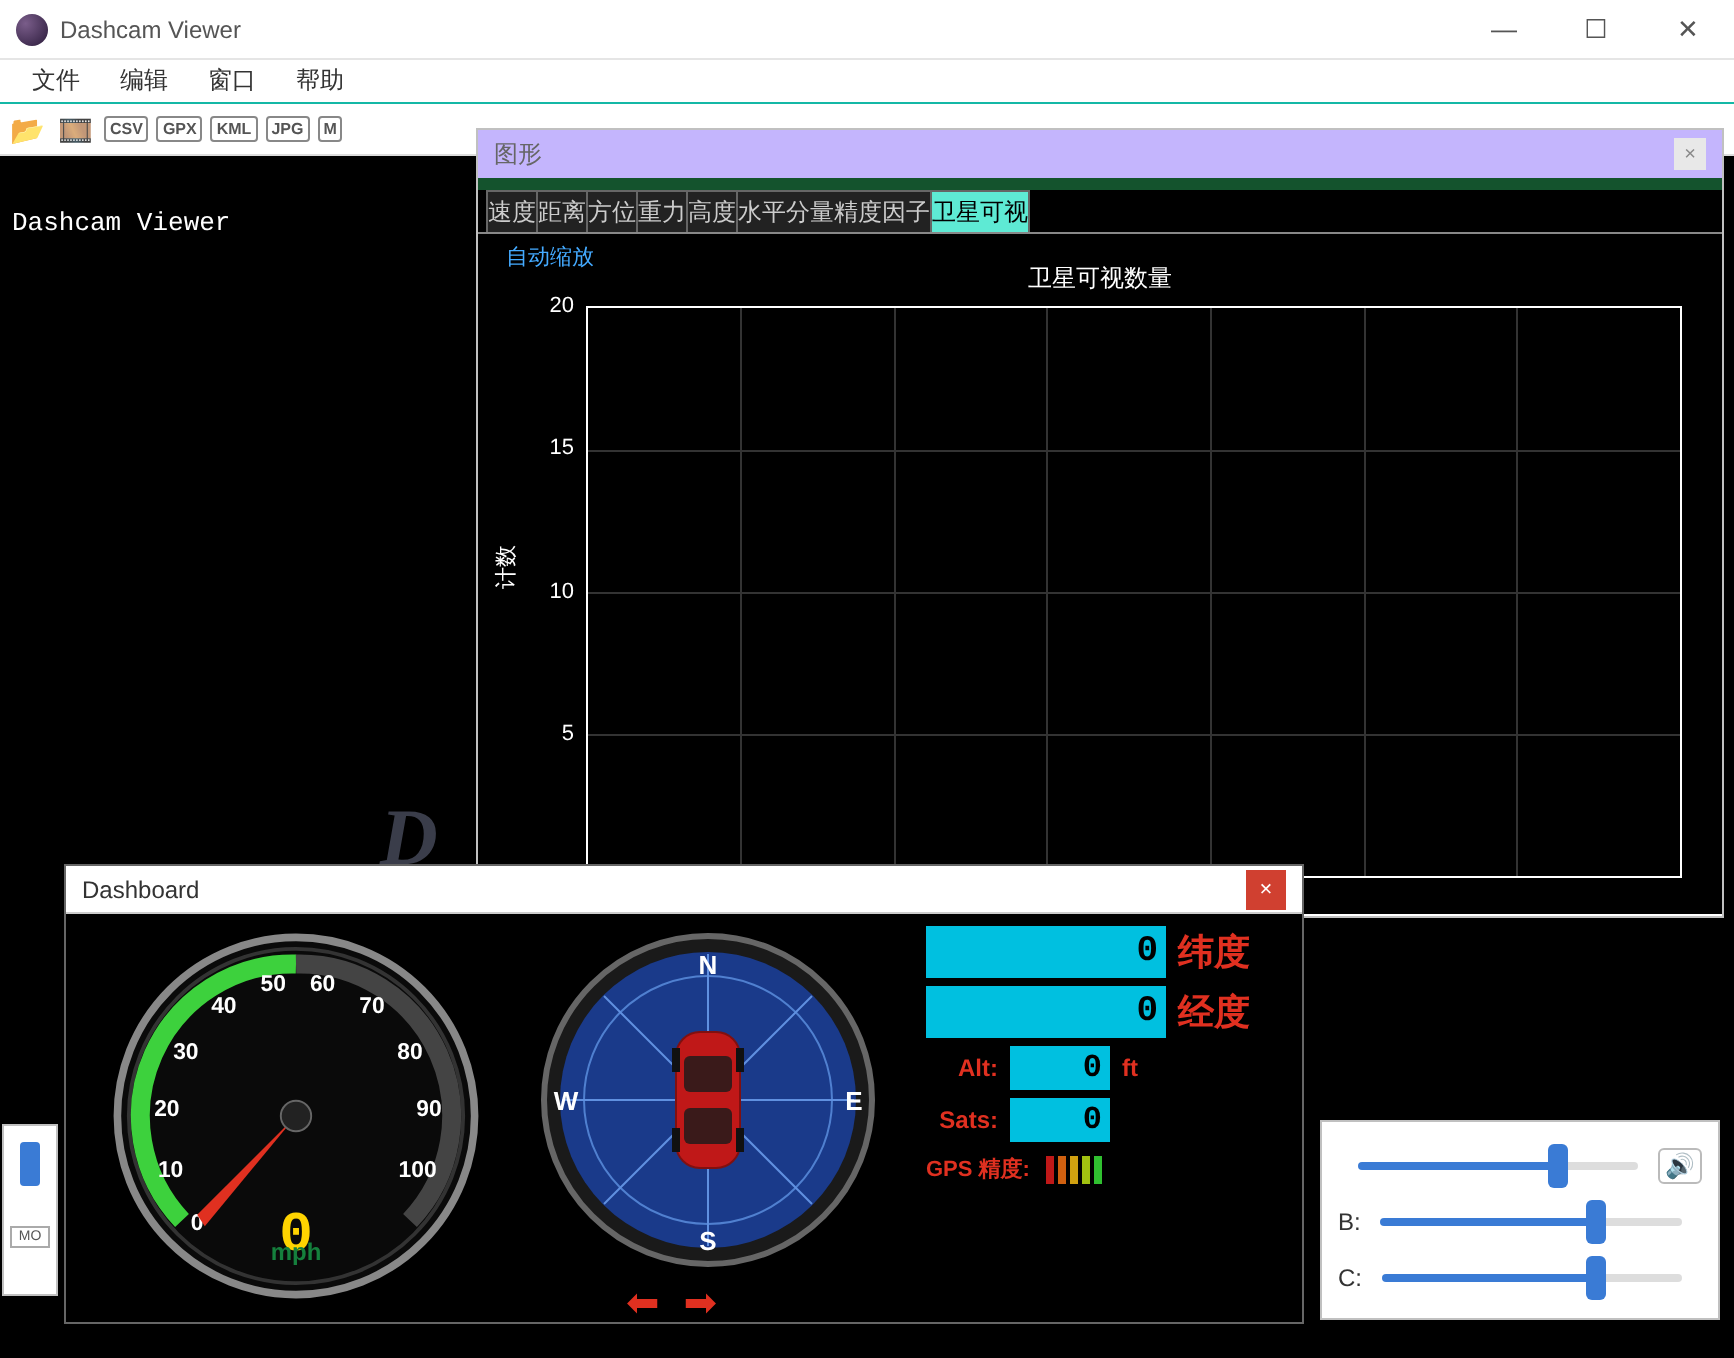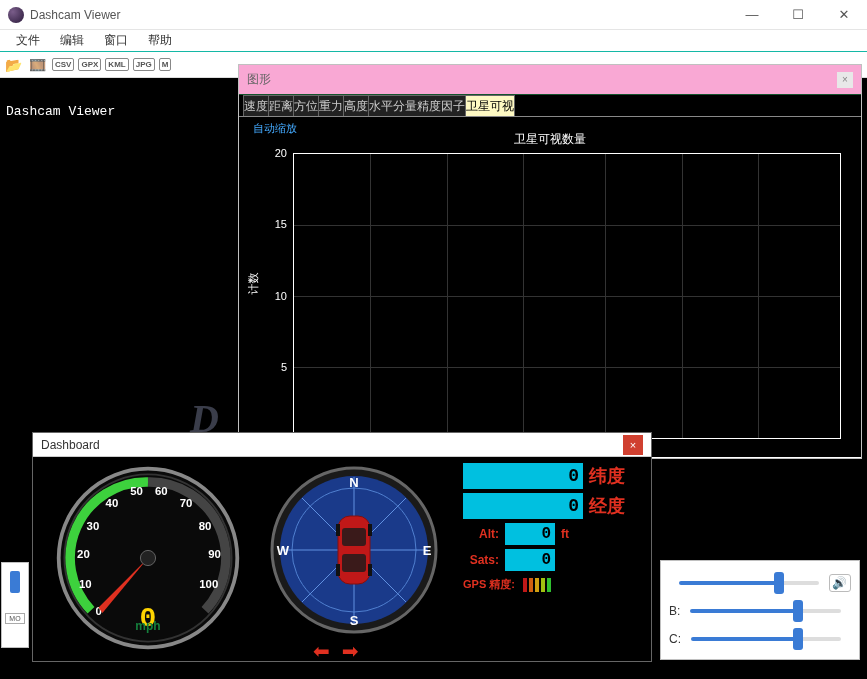--- a/index.html
+++ b/index.html
@@ -26,25 +26,25 @@
 .videolabel { position:absolute; left:6px; top:104px; color:#fff; font-family:"Courier New",monospace; font-size:13px; }
 .big-d { position:absolute; left:190px; top:395px; color:#3a3d4a; font-size:40px; font-family:"Times New Roman",serif; font-style:italic; font-weight:bold; }
 
 
 .wm { position:absolute; left:48px; top:580px; text-align:center; }
 .wm .l1 { color:#2b6ad4; font-size:18px; font-weight:bold; letter-spacing:2px; }
 .wm .l2 { color:#2b6ad4; font-size:13px; letter-spacing:1px; }
 
 
 .graphpanel { position:absolute; left:238px; top:64px; width:624px; height:395px; background:#fff; border:1px solid #c0c0c0; }
-.graphpanel .hdr { height:30px; background:#f9a8d4; border-bottom:1px solid #14532d; display:flex; align-items:center; padding:0 8px; font-size:12px; color:#666; }
+.graphpanel .hdr { height:30px; background:#c4b5fd; border-bottom:6px solid #14532d; display:flex; align-items:center; padding:0 8px; font-size:12px; color:#666; }
 .graphpanel .hdr .cx { margin-left:auto; width:16px; height:16px; background:#e8e8e8; display:flex; align-items:center; justify-content:center; font-size:10px; color:#888; }
 .tabs { height:22px; border-bottom:1px solid #888; display:flex; padding-left:4px; background:#000; }
 .tab { font-size:12px; padding:2px 0; color:#ccc; border:1px solid #666; border-bottom:none; background:#222; margin-right:-1px; }
-.tab.active { background:#fef9c3; color:#000; }
+.tab.active { background:#5eead4; color:#000; }
 .plotarea { position:relative; width:100%; height:340px; background:#000; }
 .autozoom { position:absolute; left:14px; top:4px; color:#4af; font-size:11px; }
 .plottitle { position:absolute; left:50%; top:14px; transform:translateX(-50%); color:#fff; font-size:12px; }
 .ylabel { position:absolute; left:14px; top:170px; transform:rotate(-90deg); transform-origin:left; color:#fff; font-size:11px; }
 .plotbox { position:absolute; left:54px; top:36px; width:548px; height:286px; border:1px solid #fff; }
 .plotbox .hline { position:absolute; left:0; width:100%; border-top:1px solid #333; }
 .plotbox .vline { position:absolute; top:0; height:100%; border-left:1px solid #333; }
 .ytick { position:absolute; right:574px; color:#fff; font-size:11px; transform:translateY(-50%); }
 
 

